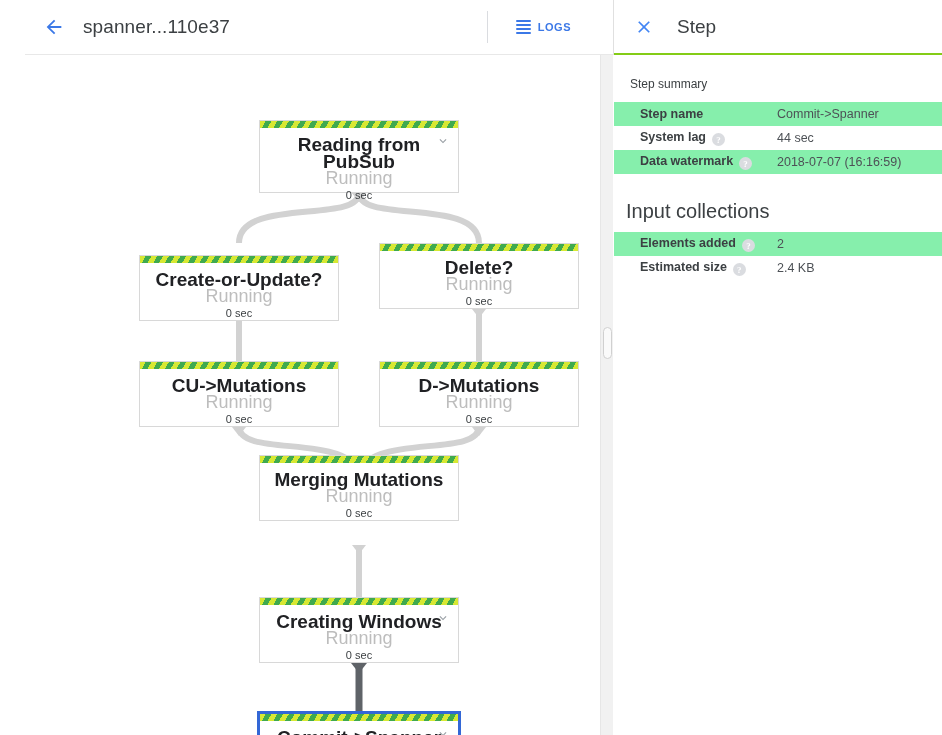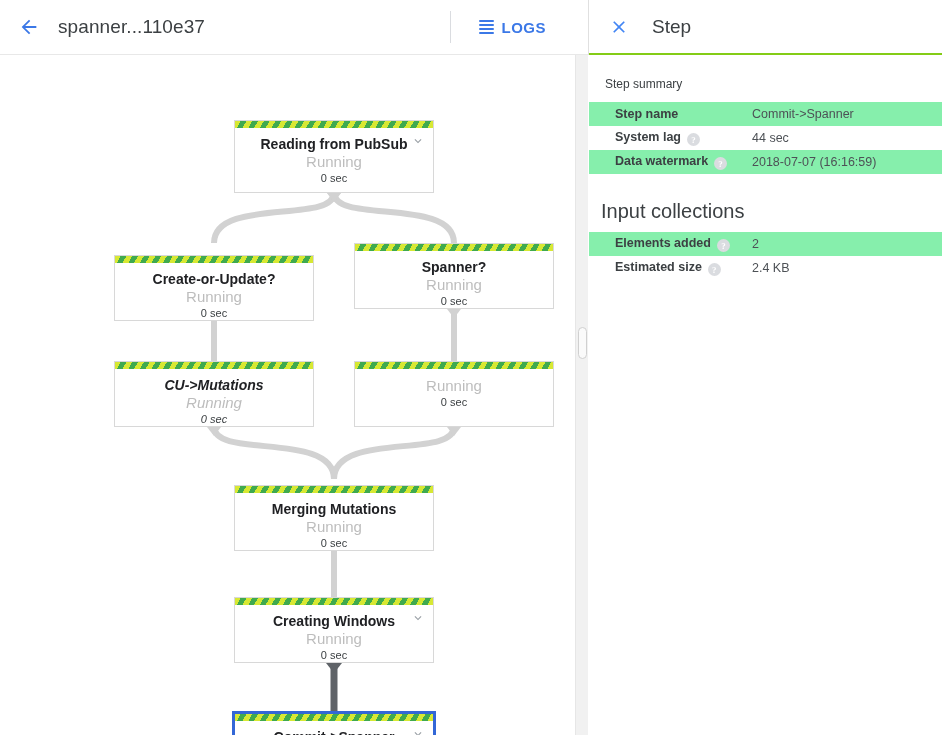--- a/index.html
+++ b/index.html
@@ -15,20 +15,21 @@
 
   #app { position: relative; width: 942px; height: 735px; display: flex; }
 
   
   .left-pane {
     position: relative;
     width: 589px; height: 570px;
     background: #3b82f6;
     border-right: 1px solid #e0e0e0;
     flex: 0 0 589px;
+    margin-left: 25px;
   }
 
   .topbar {
     height: 55px;
     display: flex; align-items: center;
     background: #fff;
     border-bottom: 1px solid #e8e8e8;
     position: relative;
   }
   .back-btn {
@@ -39,21 +40,21 @@
   .title-text {
     font-size: 19px; color: #3c4043; margin-left: 6px;
     font-weight: 400; letter-spacing: .1px; white-space: nowrap;
   }
   .topbar-right {
     margin-left: auto; display: flex; align-items: center; height: 100%;
   }
   .vert-div { width: 1px; height: 32px; background: #dadce0; margin-right: 18px; }
   .logs-btn {
     display: flex; align-items: center; gap: 7px;
-    color: #3b78e7; font-size: 15px; font-weight: 600;
+    color: #3b78e7; font-size: 11px; font-weight: 600;
     letter-spacing: .5px; cursor: pointer;
     padding: 6px 10px; border-radius: 3px; margin-right: 32px;
   }
   .logs-icon { display: flex; flex-direction: column; gap: 2px; }
   .logs-icon i { display:block; width: 15px; height: 2px; background: #3b78e7; border-radius: 1px; }
 
   .graph-area {
     position: relative;
     width: 589px; height: 680px;
     overflow: hidden;
@@ -76,22 +77,22 @@
   }
   .node-bar {
     height: 7px; width: 100%;
     background-image: repeating-linear-gradient(
       -60deg,
       #d7e833 0px, #d7e833 5px,
       #3faa4e 5px, #3faa4e 10px
     );
   }
   .node-body { padding: 8px 6px 10px 6px; text-align: center; position: relative; }
-  .node-title { font-size: 14px; font-weight: bold; color: #202124; line-height: 17px; }
-  .node-status { font-size: 15px; color: #bdbdbd; line-height: 17px; }
+  .node-title { font-size: 19px; font-weight: bold; color: #202124; line-height: 17px; }
+  .node-status { font-size: 18px; color: #bdbdbd; line-height: 17px; }
   .node-time { font-size: 11px; color: #3c4043; line-height: 17px; }
   .node-chevron {
     position: absolute; right: 8px; top: 6px;
     width: 14px; height: 14px; color: #9aa0a6;
   }
 
   
   .scroll-track {
     position: absolute; right: 0px; top: 55px;
     width: 13px; height: 680px;
@@ -212,41 +213,42 @@
               <div class="node-bar"></div>
               <div class="node-body">
                 <div class="node-title">Create-or-Update?</div>
                 <div class="node-status">Running</div>
                 <div class="node-time">0 sec</div>
               </div>
             </div>
             <div class="node" style="left: 354px; top: 188px; width: 200px; height: 66px;">
               <div class="node-bar"></div>
               <div class="node-body">
-                <div class="node-title">Spanner?</div>
-                <div class="node-status">Running</div>
-                <div class="node-time">0 sec</div>
-              </div>
-            </div>
-            <div class="node" style="left: 114px; top: 306px; width: 200px; height: 66px; font-style: italic;">
+                <div class="node-title">Delete?</div>
+                <div class="node-status">Running</div>
+                <div class="node-time">0 sec</div>
+              </div>
+            </div>
+            <div class="node" style="left: 114px; top: 306px; width: 200px; height: 66px;">
               <div class="node-bar"></div>
               <div class="node-body">
                 <div class="node-title">CU-&gt;Mutations</div>
                 <div class="node-status">Running</div>
                 <div class="node-time">0 sec</div>
               </div>
             </div>
             <div class="node" style="left: 354px; top: 306px; width: 200px; height: 66px;">
               <div class="node-bar"></div>
               <div class="node-body">
-                <div class="node-status">Running</div>
-                <div class="node-time">0 sec</div>
-              </div>
-            </div>
-            <div class="node" style="left: 234px; top: 430px; width: 200px; height: 66px;">
+                <div class="node-title">D-&gt;Mutations</div>
+                <div class="node-status">Running</div>
+                <div class="node-time">0 sec</div>
+              </div>
+            </div>
+            <div class="node" style="left: 234px; top: 400px; width: 200px; height: 66px;">
               <div class="node-bar"></div>
               <div class="node-body">
                 <div class="node-title">Merging Mutations</div>
                 <div class="node-status">Running</div>
                 <div class="node-time">0 sec</div>
               </div>
             </div>
             <div class="node" style="left: 234px; top: 542px; width: 200px; height: 66px;">
               <div class="node-bar"></div>
               <div class="node-body">

